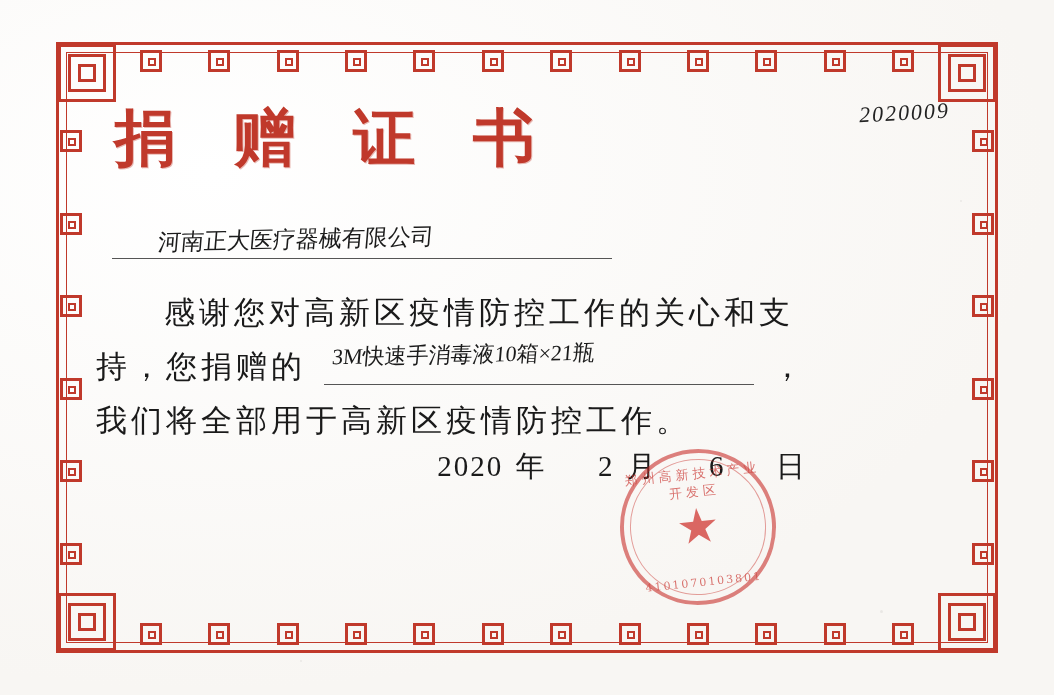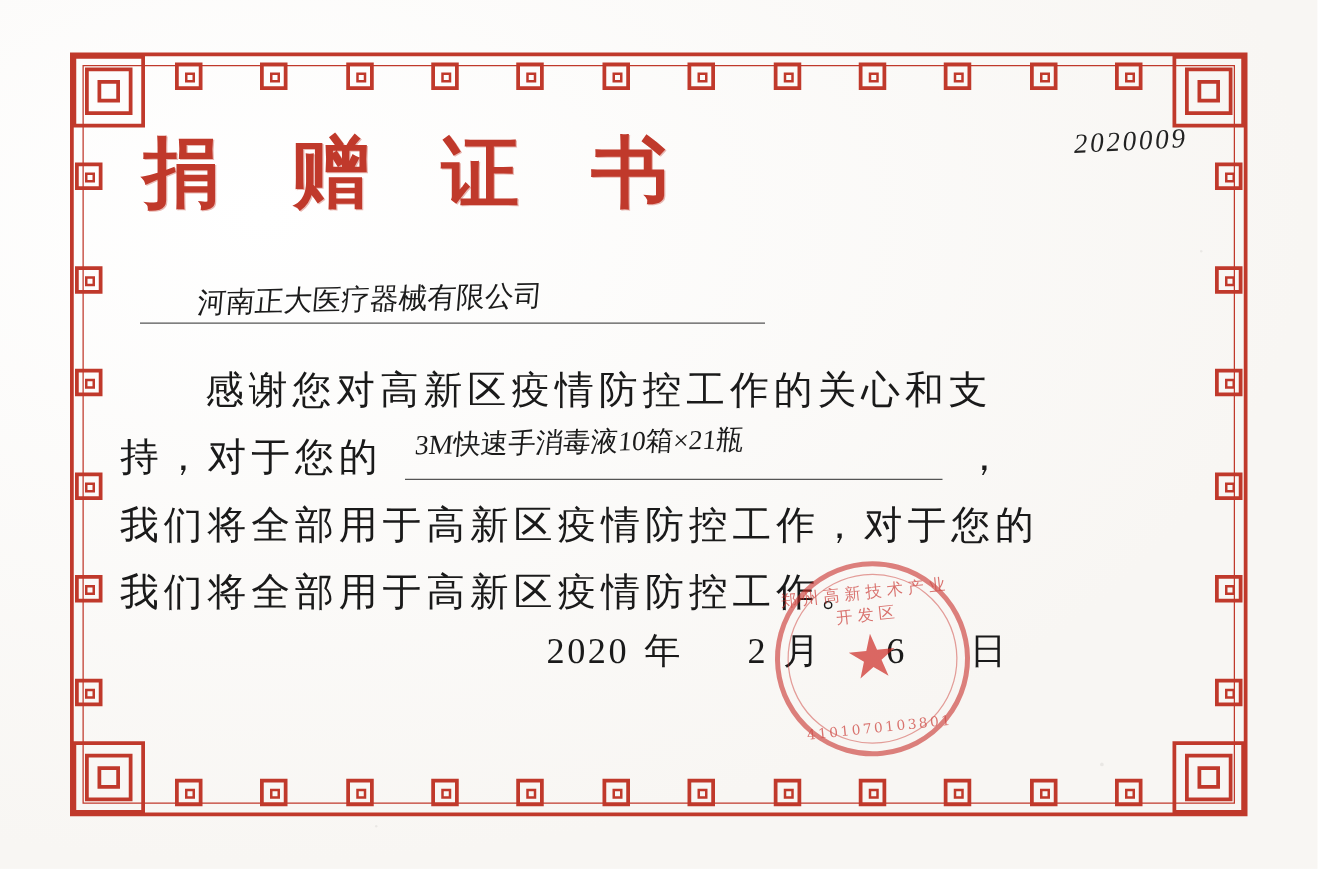--- a/index.html
+++ b/index.html
@@ -335,27 +335,26 @@
 
     <div class="title">捐 赠 证 书</div>
 
     <div class="recipient-row">
       <span class="recipient-name">河南正大医疗器械有限公司</span>
     </div>
 
     <div class="body-text">
       <div class="body-line indent">感谢您对高新区疫情防控工作的关心和支</div>
       <div class="body-line">
-        <span>持，对于您的</span>
+        <span>持，您捐赠的</span>
         <span class="inline-blank">
           <span class="hand">3M快速手消毒液10箱×21瓶</span>
         </span>
         <span>，</span>
       </div>
-      <div class="body-line">我们将全部用于高新区疫情防控工作，对于您的</div>
       <div class="body-line">我们将全部用于高新区疫情防控工作。</div>
     </div>
 
 
     <div class="date-row">
       <span class="num">2020</span>
       <span>年</span>
       <span class="gap"></span>
       <span class="num">2</span>
       <span>月</span>

